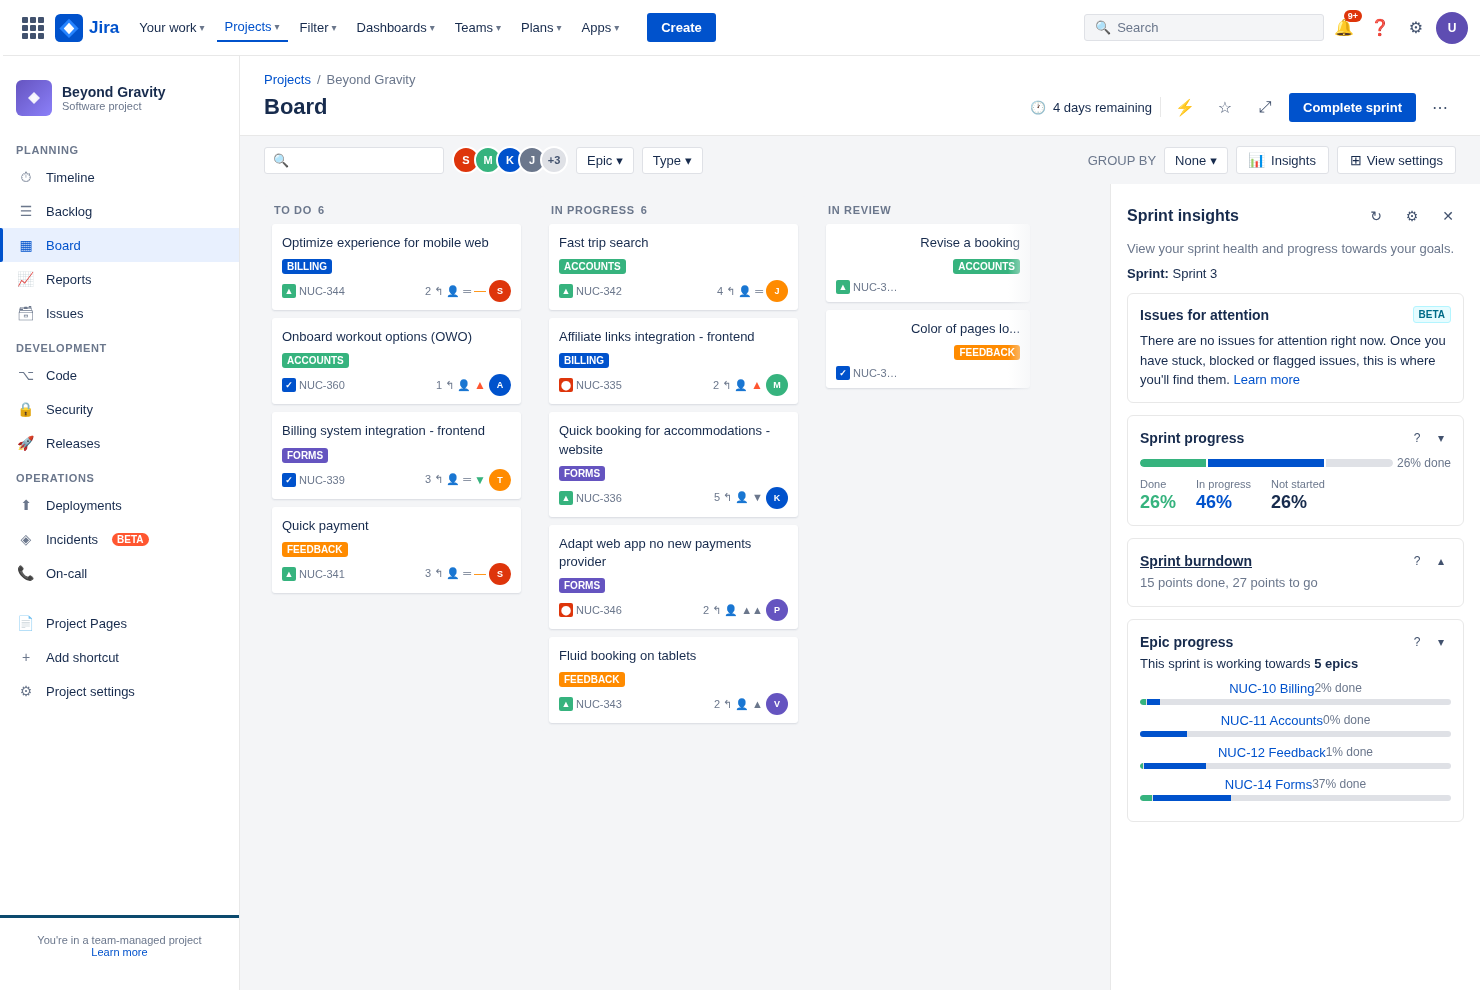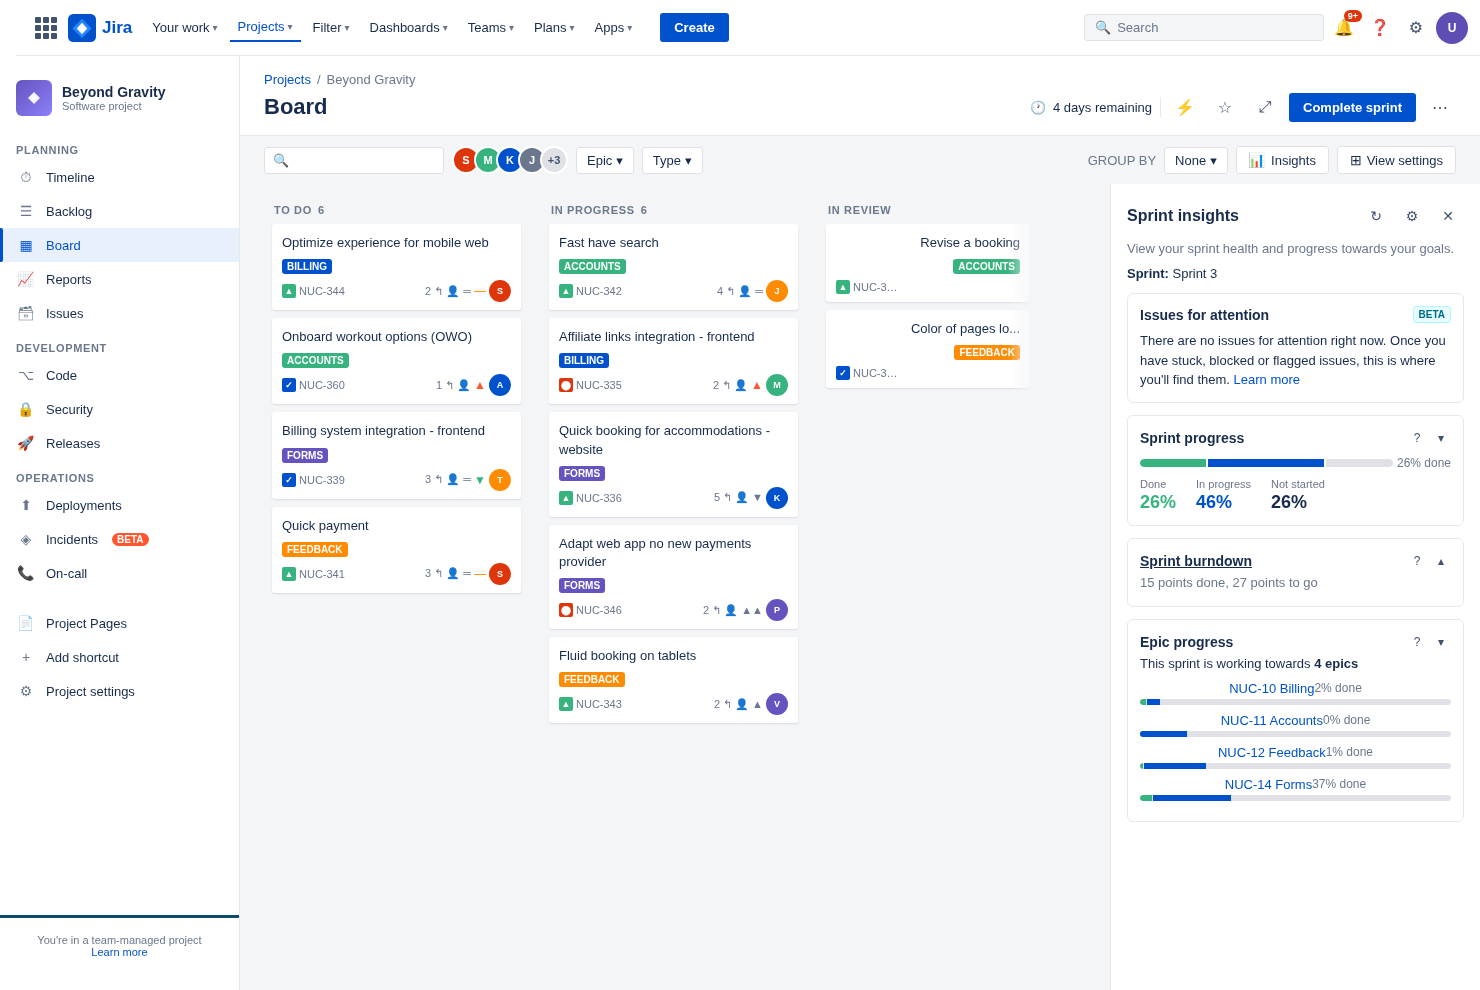--- a/index.html
+++ b/index.html
@@ -1,19 +1,19 @@
 <!DOCTYPE html>
 <html><head>
   <meta charset="utf-8">
   <style>
     * { box-sizing: border-box; margin: 0; padding: 0; }
     body { font-family: -apple-system, BlinkMacSystemFont, 'Segoe UI', sans-serif; font-size: 13px; background: #fff; color: #172b4d; overflow: hidden; }
 
     
-    .topnav { display: flex; align-items: center; height: 56px; background: #fff; border-bottom: 1px solid #e8e8e8; padding: 0 12px; gap: 4px; position: fixed; top: 0; left: 16px; right: 0; z-index: 100; }
+    .topnav { display: flex; align-items: center; height: 56px; background: #fff; border-bottom: 1px solid #e8e8e8; padding: 0 12px; gap: 4px; position: fixed; top: 0; left: 3px; right: 0; z-index: 100; }
     .topnav-logo { display: flex; align-items: center; gap: 6px; margin-right: 8px; cursor: pointer; }
     .topnav-logo-icon { width: 28px; height: 28px; }
     .topnav-logo-text { font-size: 17px; font-weight: 700; color: #0052cc; }
     .nav-btn { display: flex; align-items: center; gap: 3px; padding: 6px 8px; border-radius: 3px; cursor: pointer; font-size: 13px; font-weight: 500; color: #172b4d; border: none; background: none; white-space: nowrap; }
     .nav-btn.active { color: #0052cc; }
     .nav-btn .chevron { font-size: 10px; color: #6b778c; }
     .nav-create { background: #0052cc; color: #fff; border-radius: 3px; padding: 7px 14px; font-size: 13px; font-weight: 600; border: none; cursor: pointer; margin-left: 16px; }
     .nav-spacer { flex: 1; }
     .nav-search { display: flex; align-items: center; background: #f4f5f7; border-radius: 3px; padding: 5px 10px; gap: 6px; width: 240px; cursor: text; border: 1px solid #dfe1e6; }
     .nav-search input { border: none; background: transparent; outline: none; font-size: 13px; color: #172b4d; width: 100%; }
@@ -468,21 +468,21 @@
         </div>
 
         <div class="board-column">
           <div class="column-header">
             <span>IN PROGRESS</span>
             <span class="column-count">6</span>
           </div>
           <div class="column-cards">
 
             <div class="card">
-              <div class="card-title">Fast have search</div>
+              <div class="card-title">Fast trip search</div>
               <span class="card-tag tag-accounts">ACCOUNTS</span>
               <div class="card-footer">
                 <div class="card-issue">
                   <div class="issue-icon issue-story">▲</div>
                   <span class="card-num">NUC-342</span>
                 </div>
                 <div class="card-meta">
                   <span class="card-icons">4 ↰ 👤 ═</span>
                   <div class="card-avatar" style="background:#ff8b00;">J</div>
                 </div>
@@ -656,21 +656,21 @@
 
         <div class="insights-card">
           <div class="epic-header">
             <span class="epic-title">Epic progress</span>
             <div style="display:flex;align-items:center;gap:4px;">
               <button class="icon-btn" style="font-size:12px;width:20px;height:20px;">?</button>
               <button class="icon-btn" style="font-size:12px;width:20px;height:20px;">▾</button>
             </div>
           </div>
           <p class="epic-desc">
-            <span>This sprint is working towards</span> <strong>4 epics</strong>
+            <span>This sprint is working towards</span> <strong>5 epics</strong>
           </p>
 
           <div class="epic-item">
             <div class="epic-item-header">
               <a class="epic-link">NUC-10 Billing</a>
               <span class="epic-pct">2% done</span>
             </div>
             <div class="epic-bar-container">
               <div class="epic-bar-done" style="width:2%;"></div>
               <div class="epic-bar-progress" style="width:4%;"></div>

